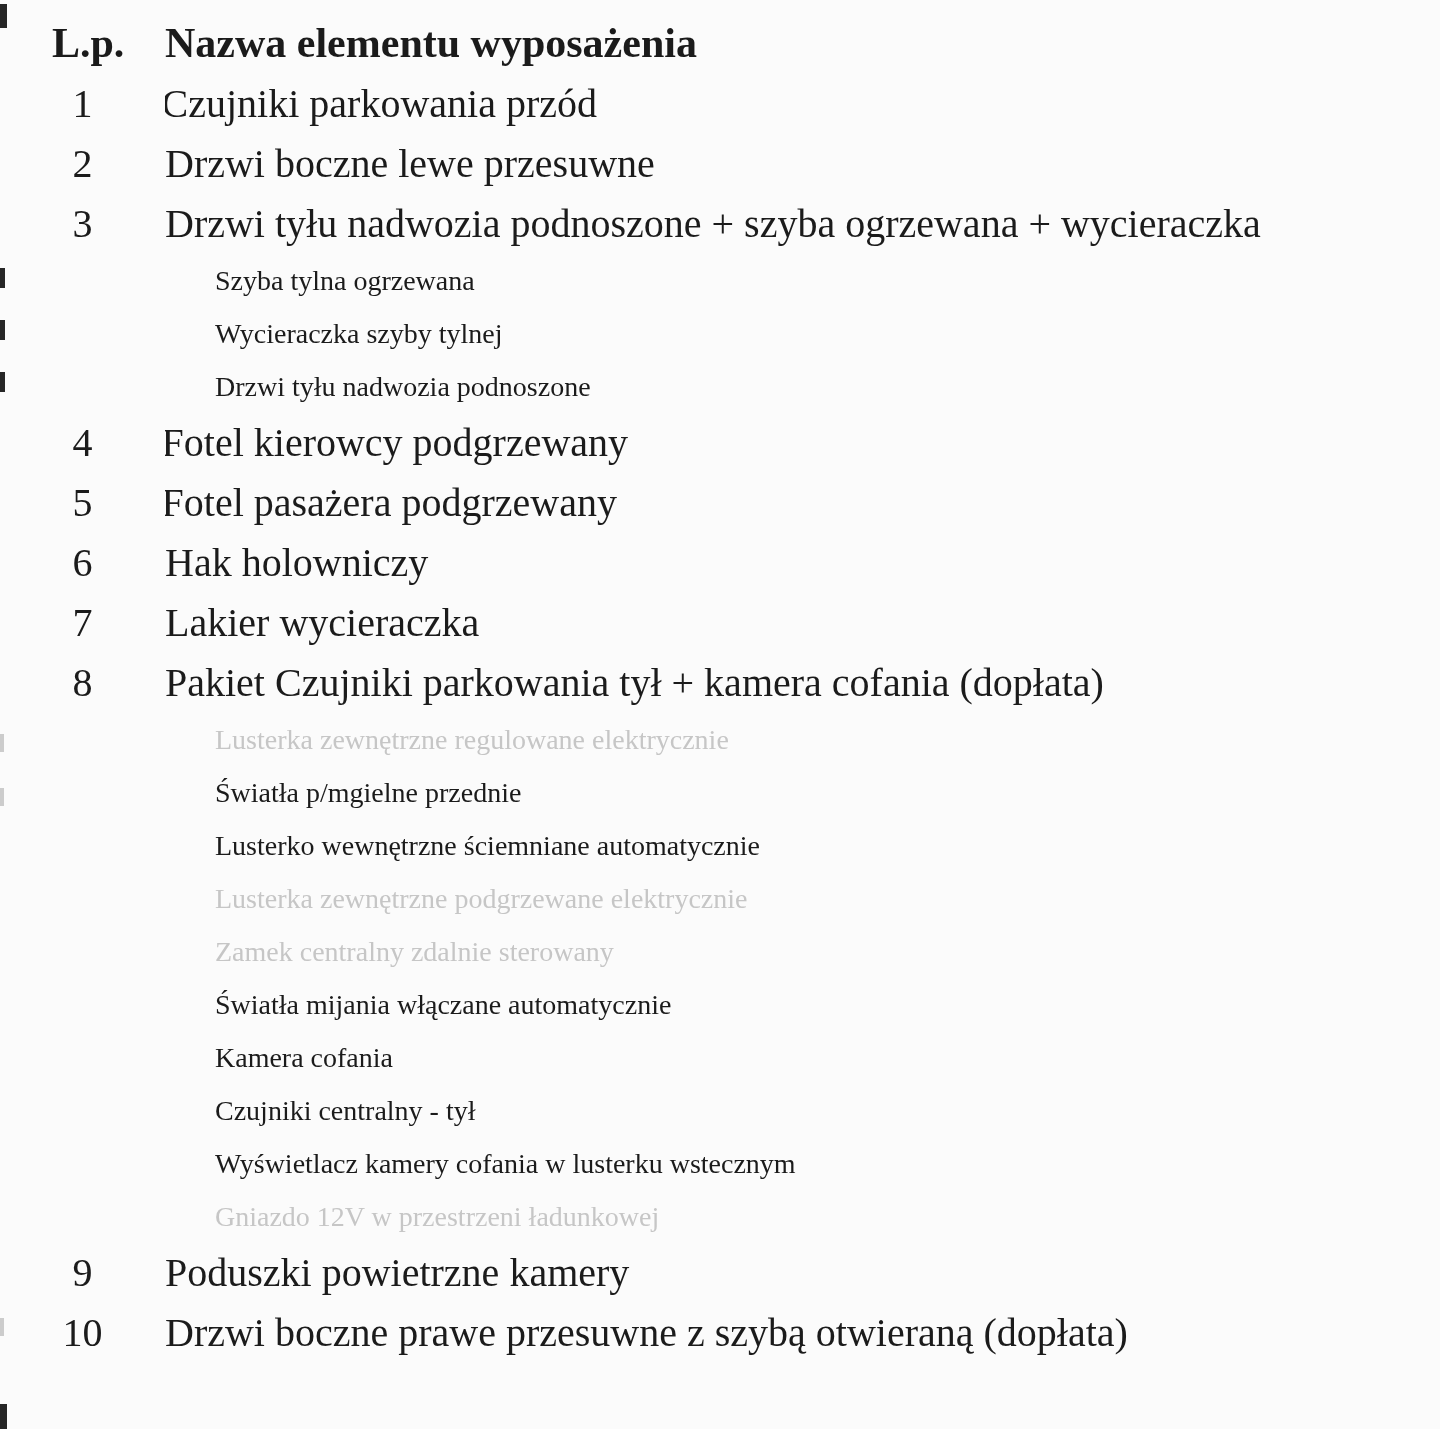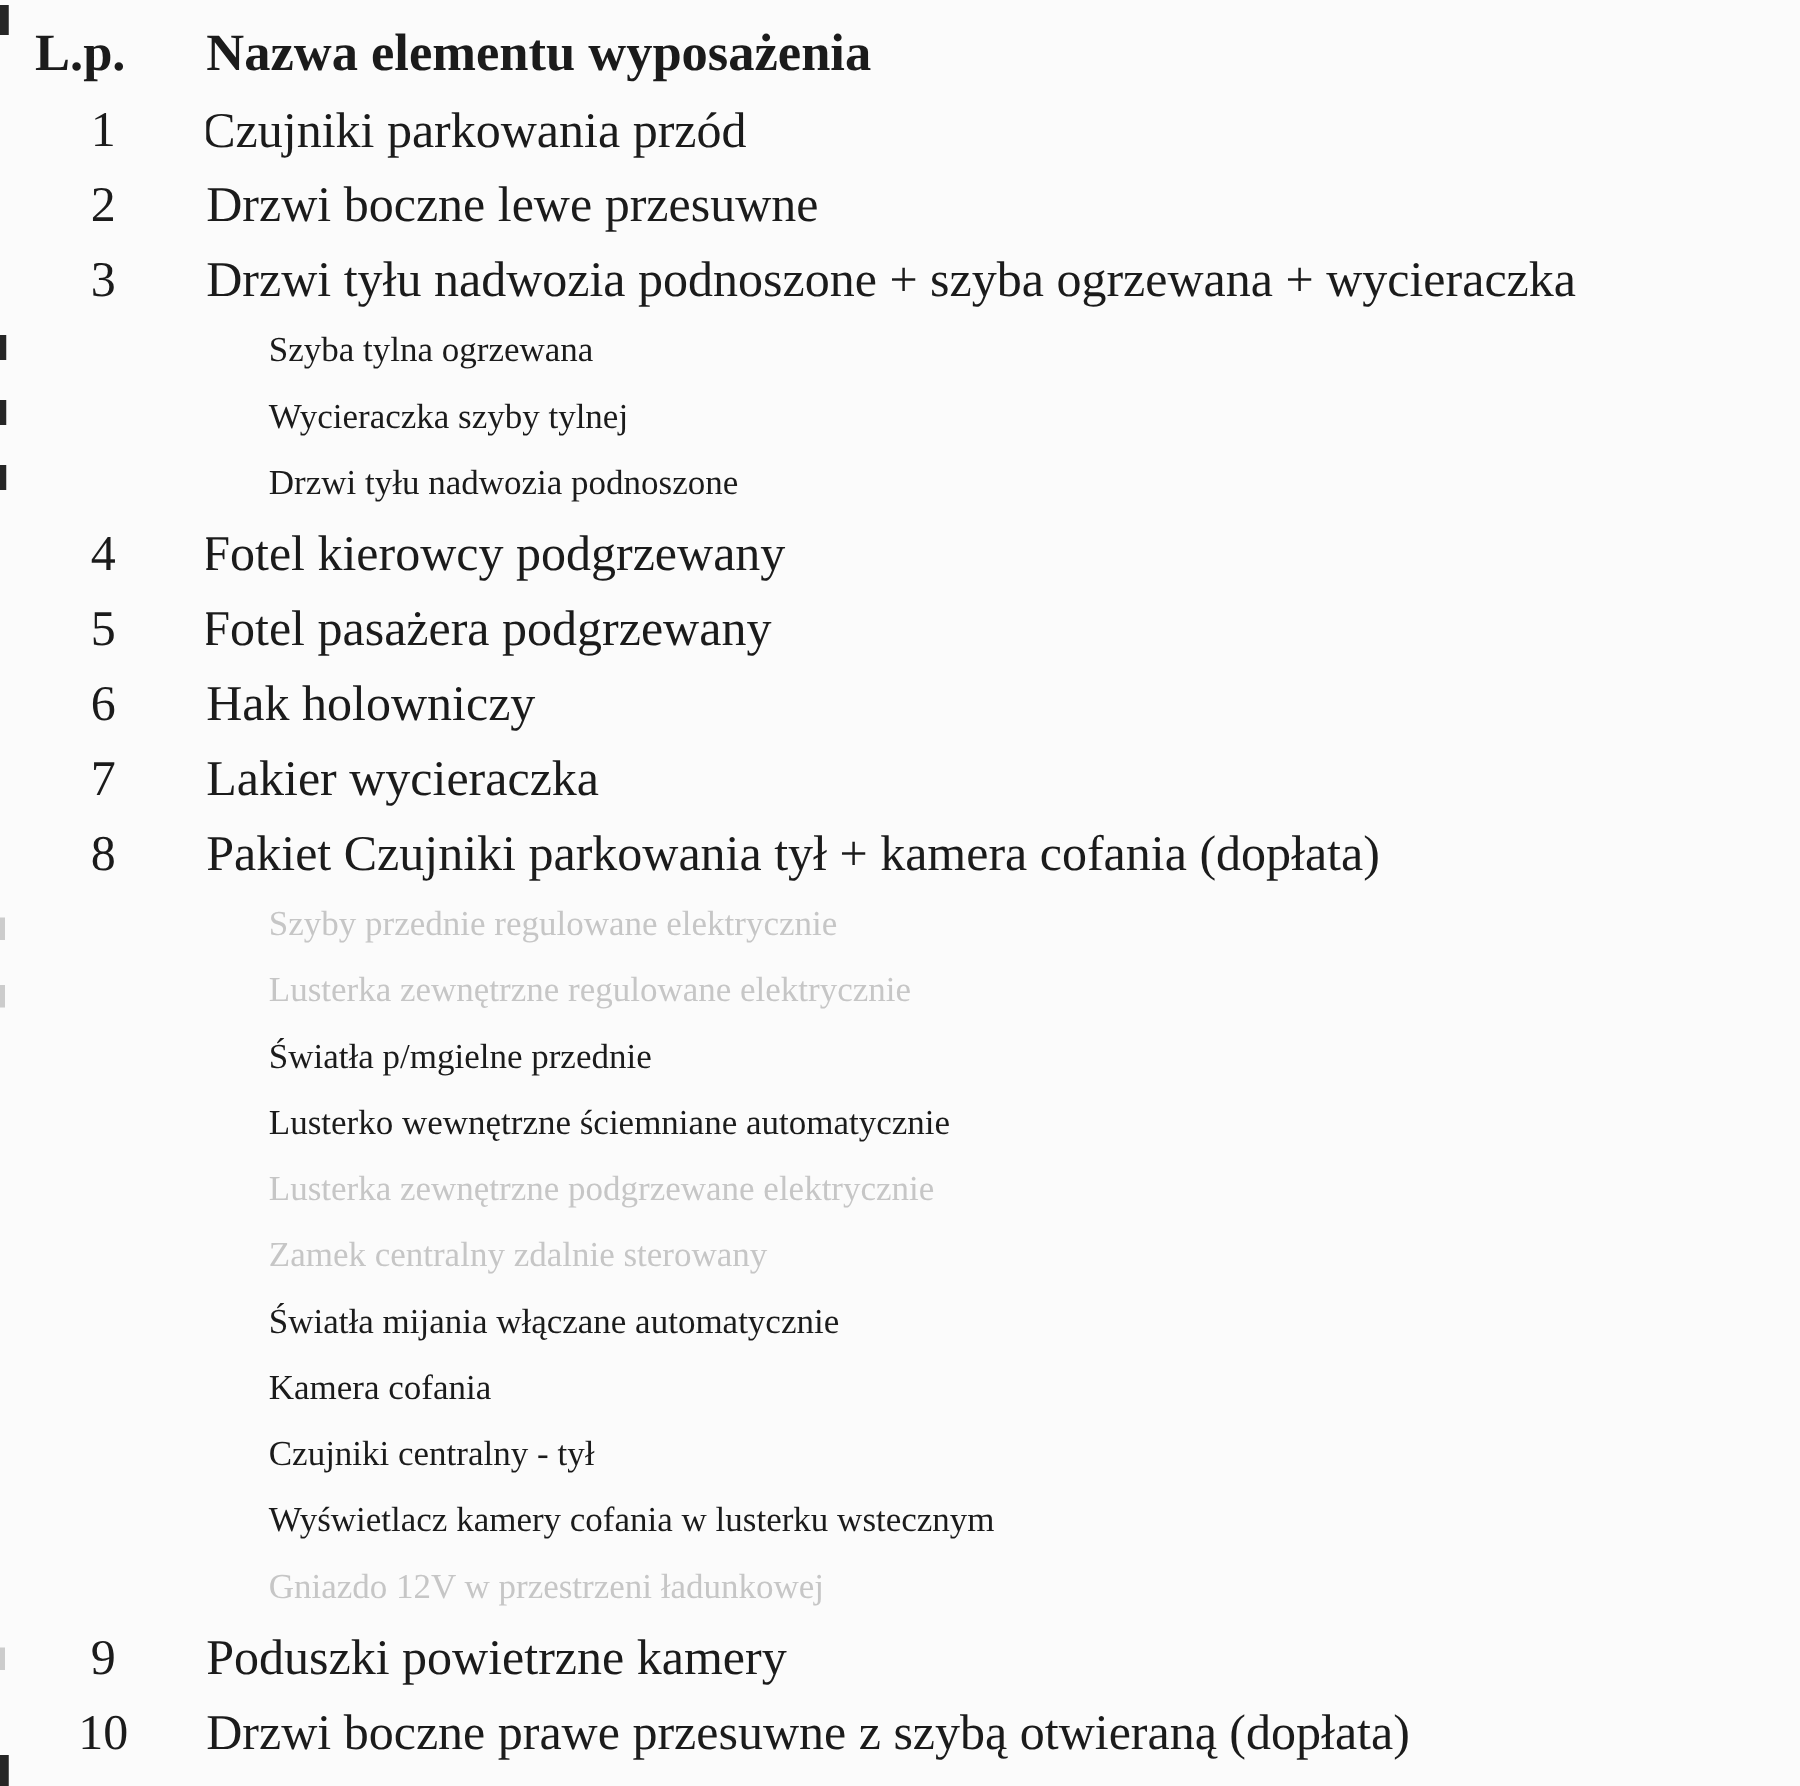--- a/index.html
+++ b/index.html
@@ -18,21 +18,21 @@
   .header-row {
     display: flex;
     height: 62px;
     line-height: 62px;
     font-size: 42px;
     font-weight: bold;
     white-space: nowrap;
   }
   .header-row .col-num {
     width: 165px;
-    padding-left: 28px;
+    padding-left: 52px;
     flex: 0 0 auto;
   }
   .header-row .col-name { flex: 1; }
 
   .row {
     display: flex;
     height: 60px;
     line-height: 60px;
     font-size: 40px;
     white-space: nowrap;
@@ -110,21 +110,20 @@
   <div class="row">
     <span class="num">7</span>
     <span class="name">Lakier wycieraczka</span>
   </div>
 
   <div class="row">
     <span class="num">8</span>
     <span class="name">Pakiet Czujniki parkowania tył + kamera cofania (dopłata)</span>
   </div>
 
-  <div class="sub muted">Szyby przednie regulowane elektrycznie</div>
 
   <div class="sub muted">Lusterka zewnętrzne regulowane elektrycznie</div>
 
   <div class="sub">Światła p/mgielne przednie</div>
 
   <div class="sub">Lusterko wewnętrzne ściemniane automatycznie</div>
 
   <div class="sub muted">Lusterka zewnętrzne podgrzewane elektrycznie</div>
 
   <div class="sub muted">Zamek centralny zdalnie sterowany</div>

